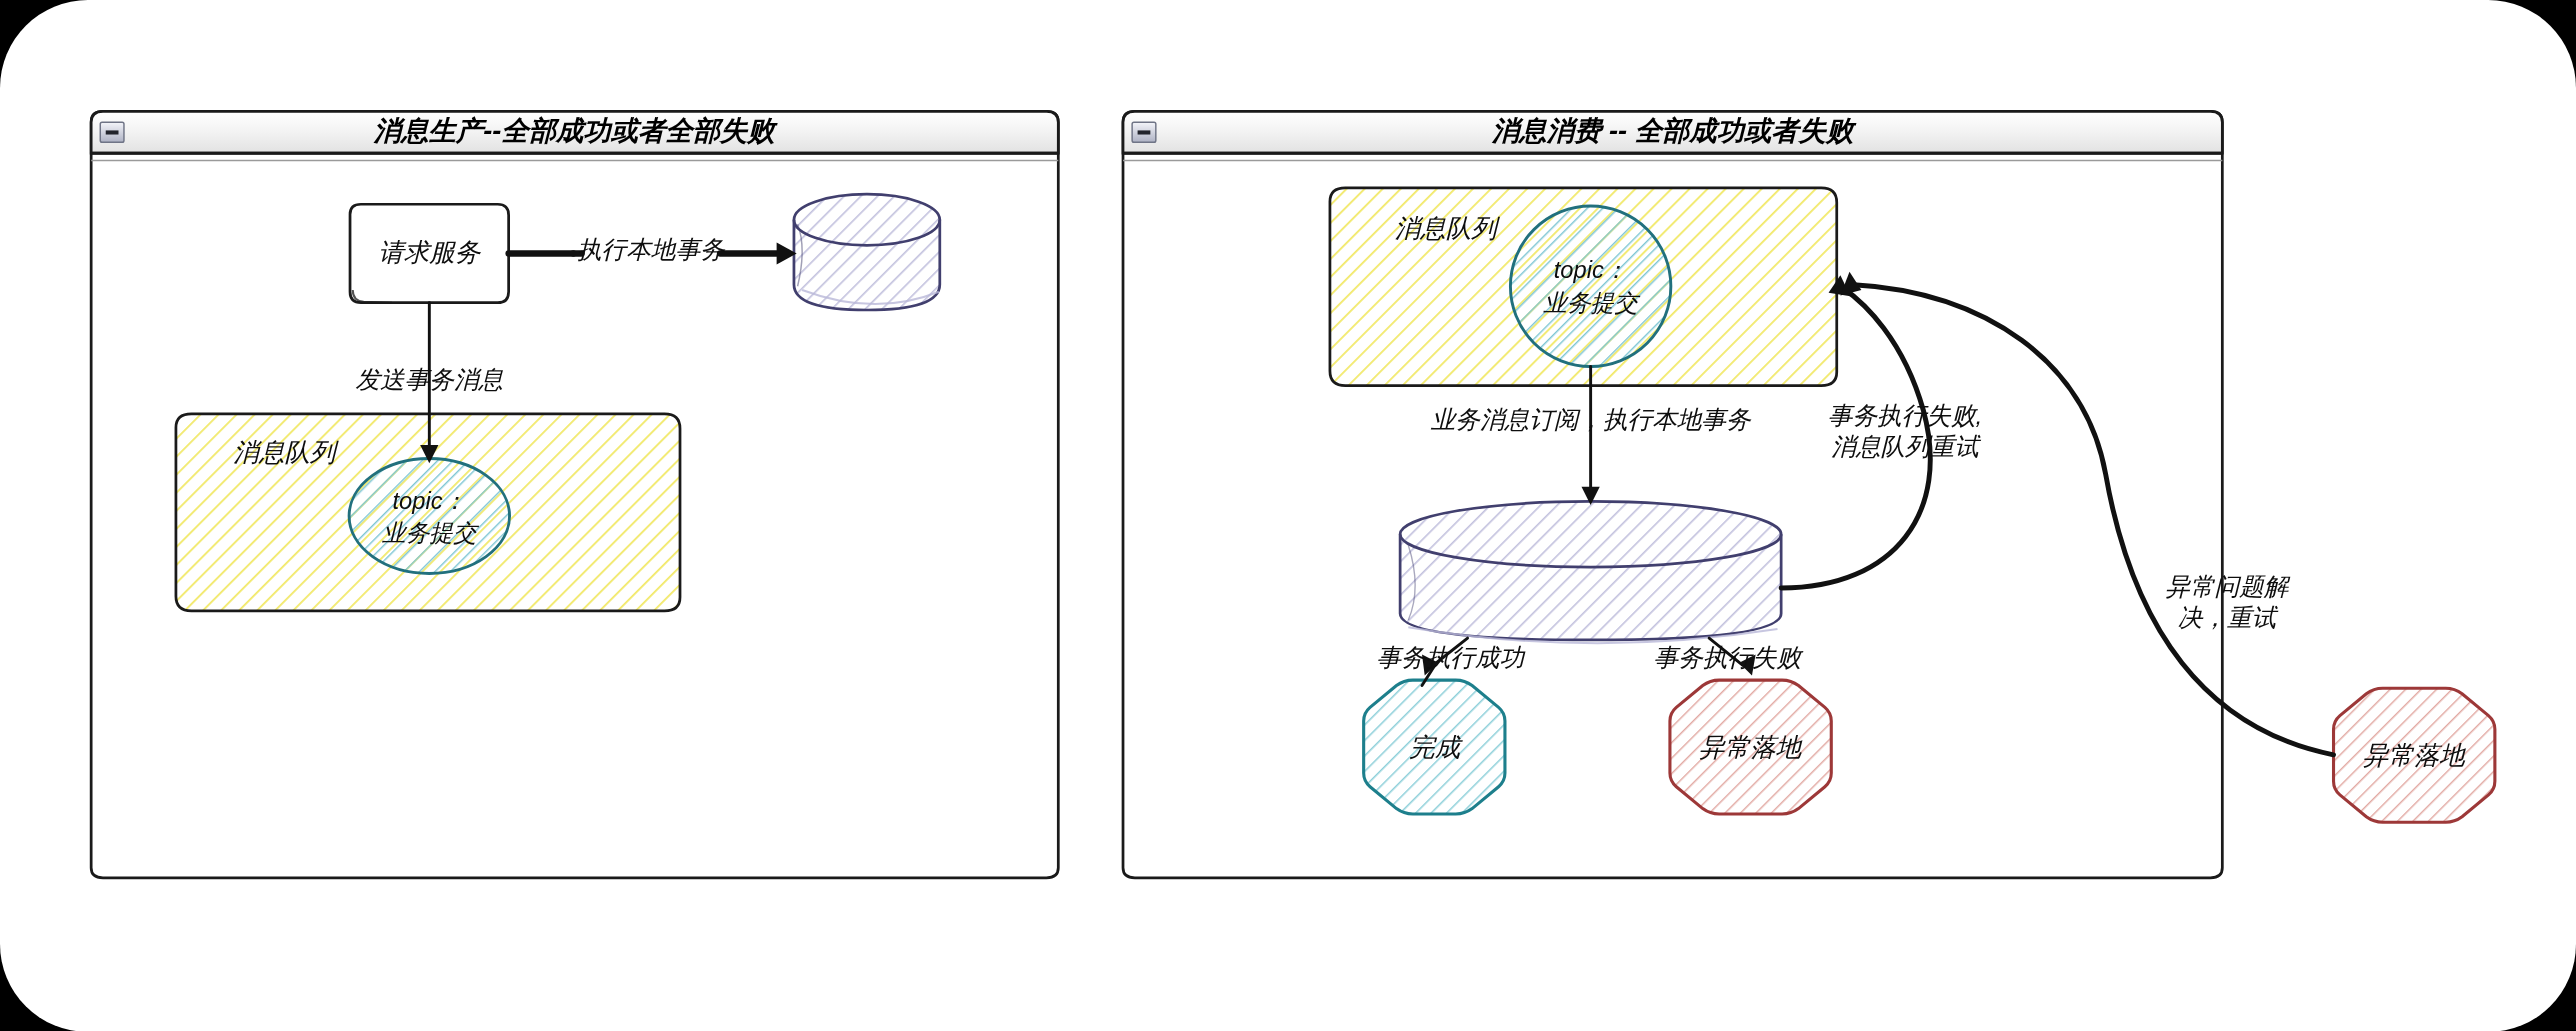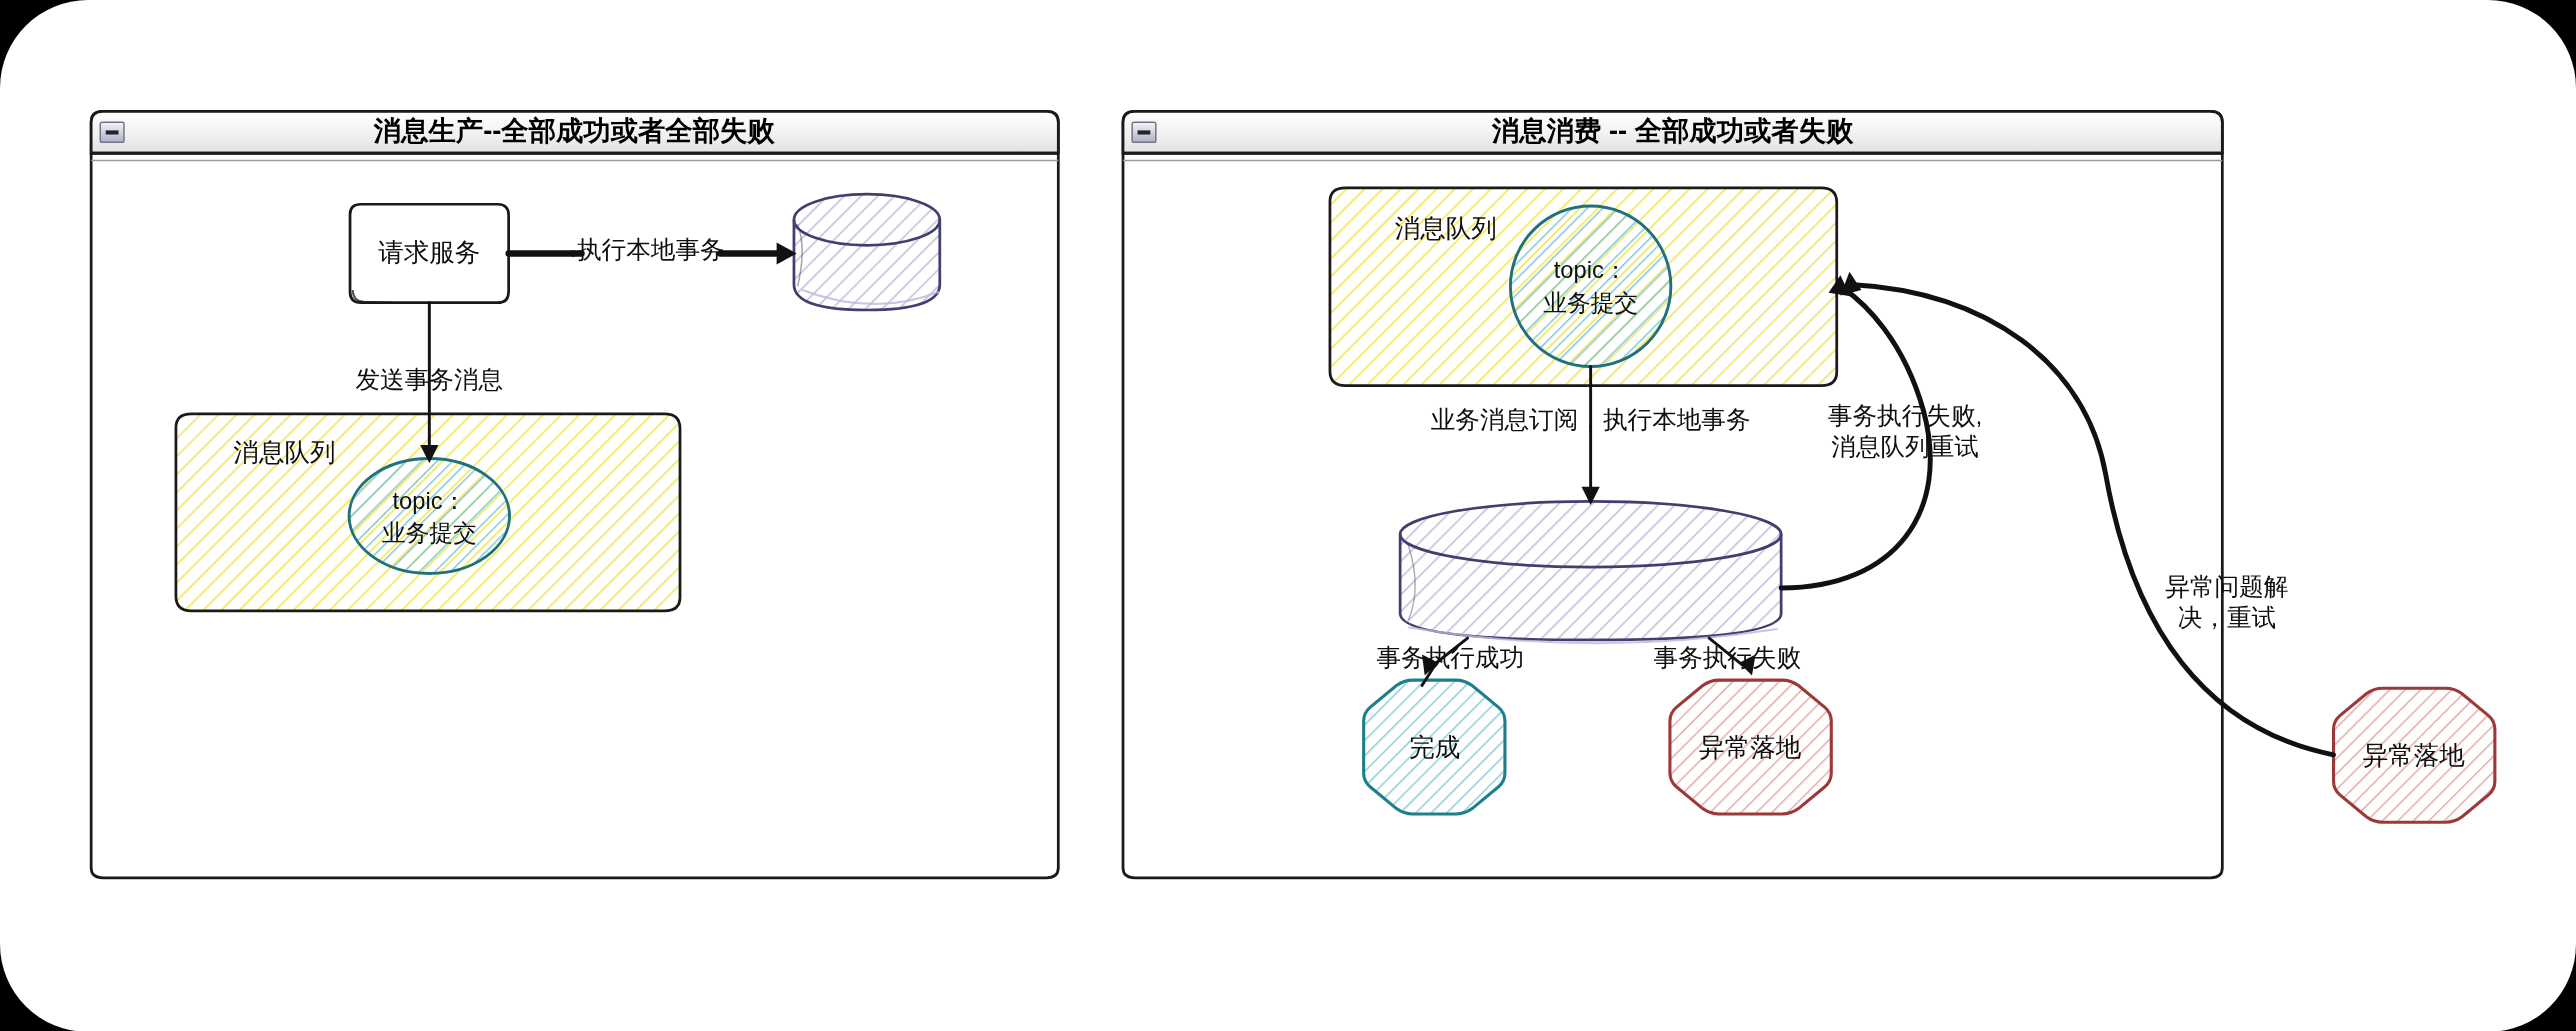--- a/index.html
+++ b/index.html
@@ -12,20 +12,21 @@
     width: 2576px;
     height: 1032px;
     font-family: "Liberation Sans", "DejaVu Sans", sans-serif;
     overflow: hidden;
   }
   #stage {
     position: relative;
     width: 2576px;
     height: 1032px;
     background: #000000;
+    font-style: italic;
   }
   #canvas-sheet {
     position: absolute;
     left: 0; top: 0;
     width: 2576px;
     height: 1032px;
     background: #ffffff;
     border-radius: 88px;
   }
   svg#diagram {

